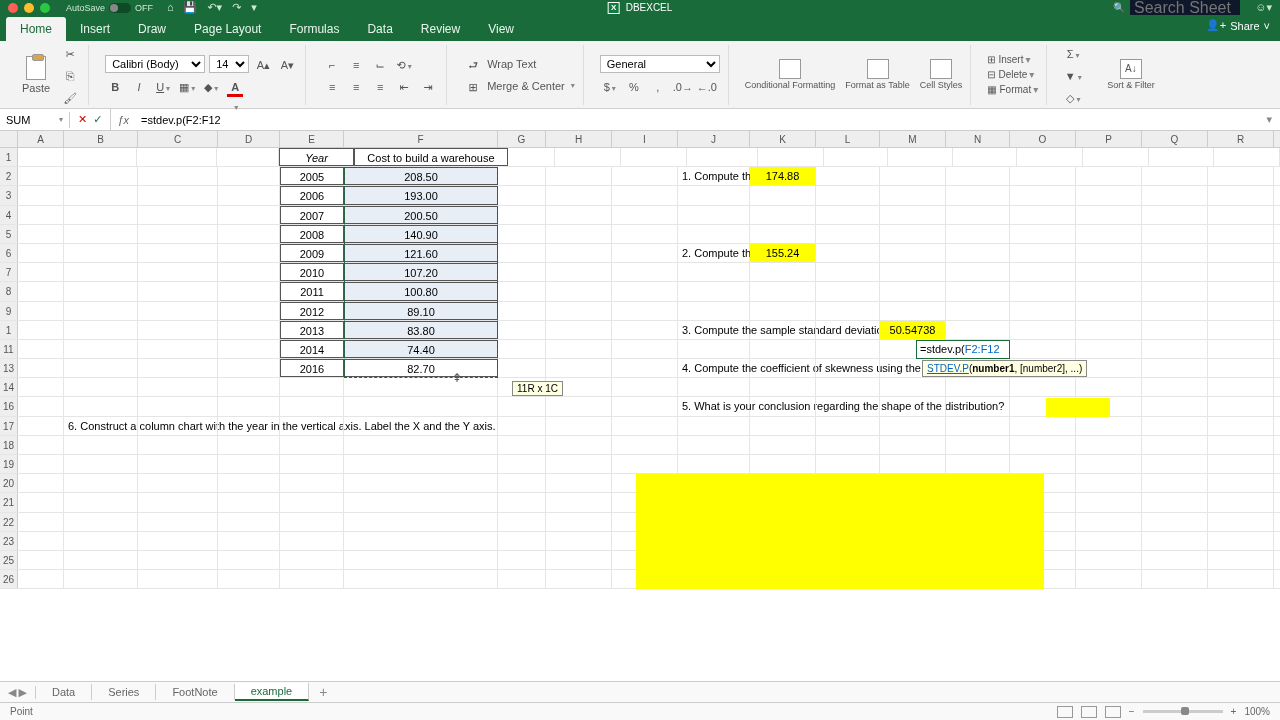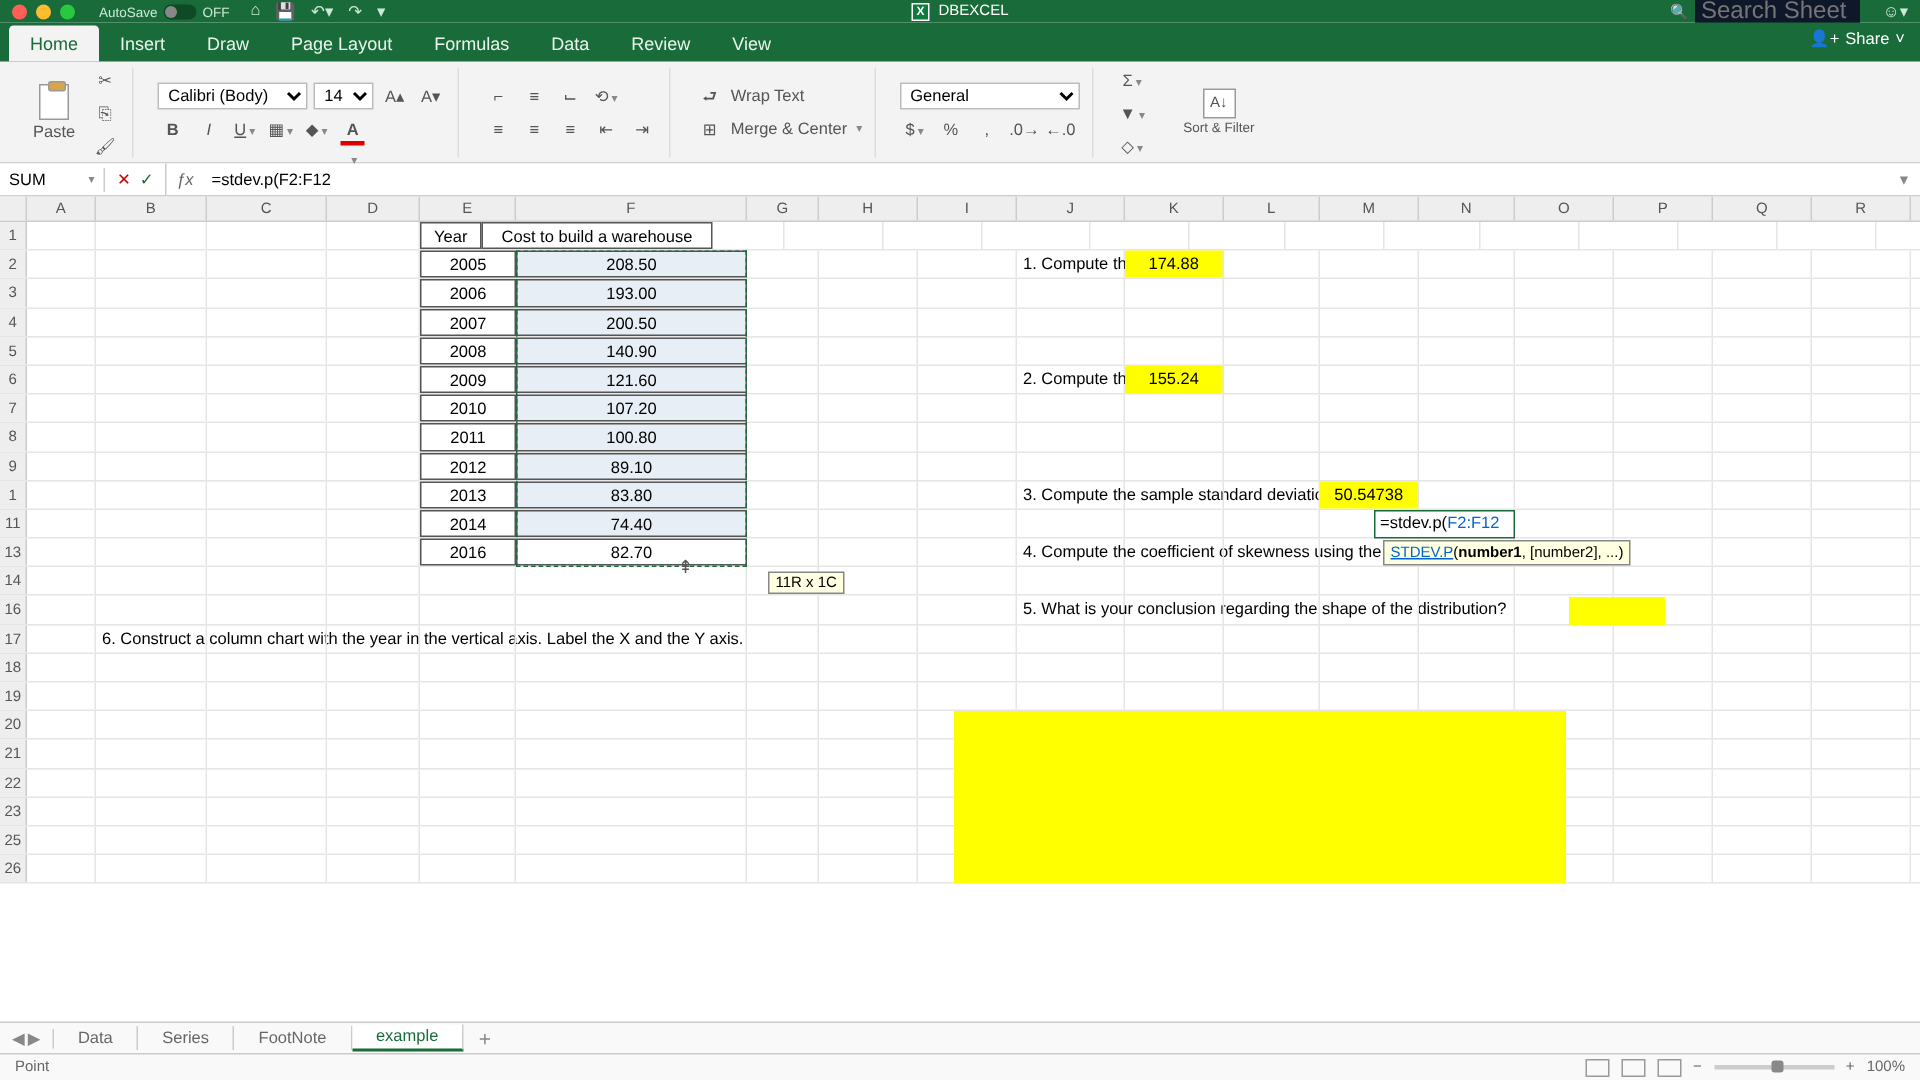--- a/index.html
+++ b/index.html
@@ -201,20 +201,47 @@
     <div class="rrow">
         <select class="fontsel" style="width:120px"><option>General</option></select>
       </div>
     <div class="rrow">
       <span class="ibtn">$<span class="chev">▾</span></span>
       <span class="ibtn">%</span>
       <span class="ibtn">,</span>
       <span class="ibtn">.0→</span>
       <span class="ibtn">←.0</span>
     </div>
+  </div>
+  <div class="rgroup">
+    <div class="rrow" style="gap:10px;">
+      <div class="condfmt">
+          <div class="ico"></div>
+          <span>Conditional Formatting</span>
+        </div>
+      <div class="fmttbl">
+          <div class="ico"></div>
+          <span>Format as Table</span>
+        </div>
+      <div class="cellsty">
+          <div class="ico"></div>
+          <span>Cell Styles</span>
+        </div>
+    </div>
+  </div>
+  <div class="rgroup cellsgrp">
+    <div class="rrow">
+        <span>⊞ <span>Insert</span><span class="chev">▾</span></span>
+      </div>
+    <div class="rrow">
+        <span>⊟ <span>Delete</span><span class="chev">▾</span></span>
+      </div>
+    <div class="rrow">
+        <span>▦ <span>Format</span><span class="chev">▾</span></span>
+      </div>
   </div>
   <div class="rgroup nr">
     <div class="rrow">
         <span class="ibtn">Σ<span class="chev">▾</span></span>
       </div>
     <div class="rrow">
         <span class="ibtn">▼<span class="chev">▾</span></span>
       </div>
     <div class="rrow">
         <span class="ibtn">◇<span class="chev">▾</span></span>
@@ -266,21 +293,21 @@
         <div class="ch" style="width: 66px;">R</div>
       </div>
   </div>
   <div class="rows" id="rows">
       <div class="row">
         <div class="rh">1</div>
         <div class="cell" style="width: 46px;"></div>
         <div class="cell" style="width: 74px;"></div>
         <div class="cell" style="width: 80px;"></div>
         <div class="cell" style="width: 62px;"></div>
-        <div class="cell ctr bord" style="width: 41px;">Year</div>
+        <div class="cell ctr bord" style="width: 76px; font-style: italic;">Year</div>
         <div class="cell ctr bord" style="width: 154px;">Cost to build a warehouse</div>
         <div class="cell" style="width: 48px;"></div>
         <div class="cell" style="width: 66px;"></div>
         <div class="cell" style="width: 66px;"></div>
         <div class="cell" style="width: 72px;"></div>
         <div class="cell" style="width: 66px;"></div>
         <div class="cell" style="width: 64px;"></div>
         <div class="cell" style="width: 66px;"></div>
         <div class="cell" style="width: 64px;"></div>
         <div class="cell" style="width: 66px;"></div>

